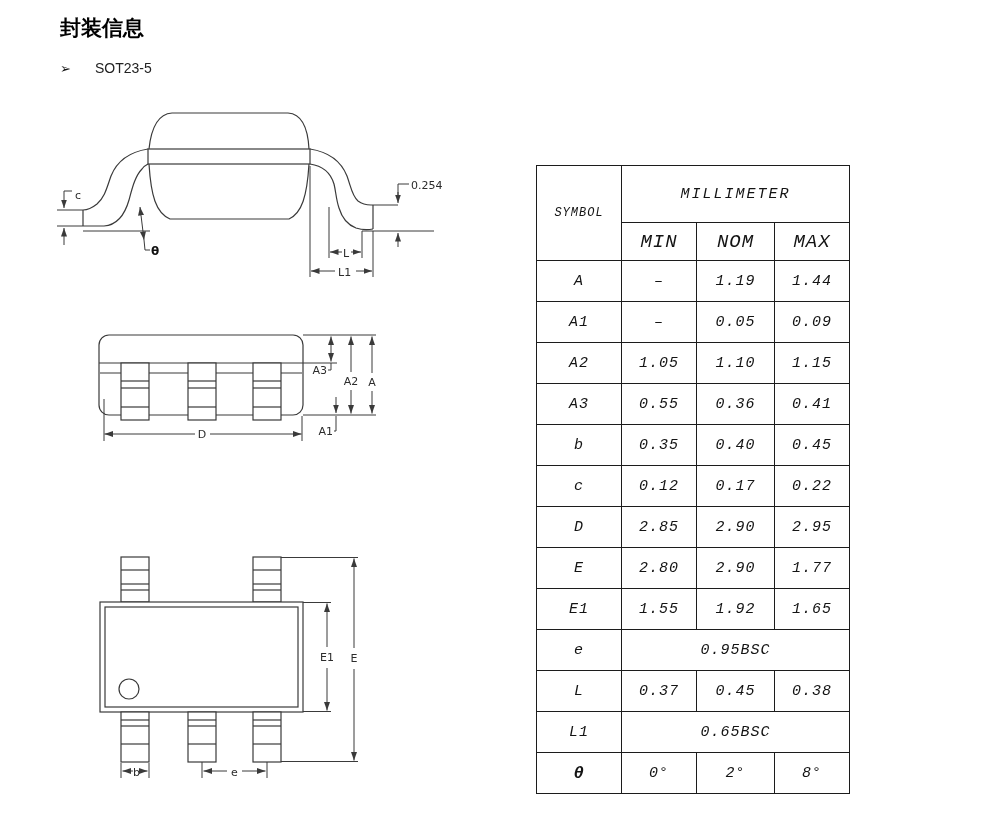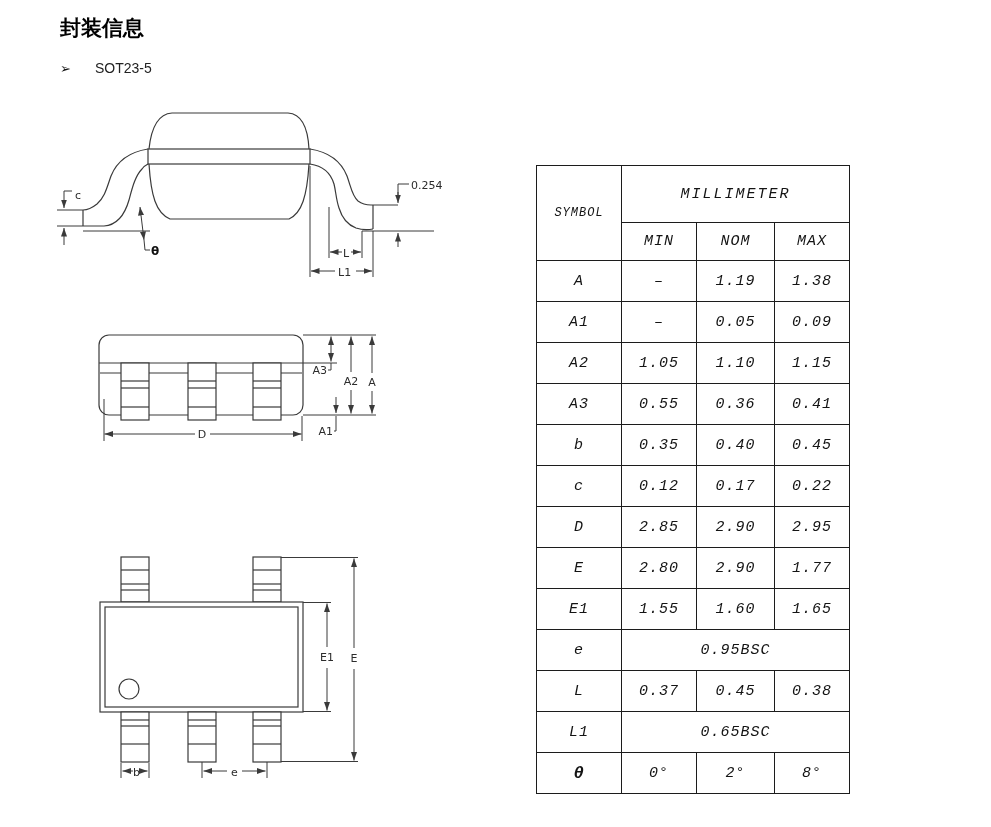--- a/index.html
+++ b/index.html
@@ -11,21 +11,21 @@
   
   #dim-table{position:absolute;left:536px;top:165px;border-collapse:collapse;table-layout:fixed;
              font-family:"Liberation Mono",monospace;color:#141414;}
   #dim-table td,#dim-table th{border:1px solid #1c1c1c;text-align:center;vertical-align:middle;
              font-weight:normal;padding:0;letter-spacing:1px;font-style:italic;}
   #dim-table .c-sym{width:85px;}
   #dim-table .c-min{width:75px;}
   #dim-table .c-nom{width:78px;}
   #dim-table .c-max{width:75px;}
   #dim-table .hrow1 td{height:56px;font-size:15px;letter-spacing:2px;}
-  #dim-table .hrow2 td{height:37px;font-size:15px;}
+  #dim-table .hrow2 td{height:37px;font-size:19px;}
   #dim-table .drow td{height:40px;font-size:15px;}
   #dim-table td.sym-theta{font-weight:bold;font-size:17px;}
   
   .fig{position:absolute;}
   .fig svg{display:block;}
   .ln{stroke:#3a3a3a;stroke-width:1.2;fill:none;}
   .lnw{stroke:#3a3a3a;stroke-width:1.2;fill:#ffffff;}
   .dim{stroke:#3a3a3a;stroke-width:1;fill:none;}
   .lbl{font-family:"DejaVu Sans",sans-serif;font-size:11px;fill:#2c2c2c;}
   .lblb{font-family:"DejaVu Sans",sans-serif;font-size:12px;font-weight:bold;fill:#111;}
@@ -249,21 +249,21 @@
     </tr>
     <tr class="hrow2">
       <td>MIN</td>
       <td>NOM</td>
       <td>MAX</td>
     </tr>
     <tr class="drow">
       <td>A</td>
           <td>–</td>
           <td>1.19</td>
-          <td>1.38</td>
+          <td>1.44</td>
     </tr>
     <tr class="drow">
       <td>A1</td>
           <td>–</td>
           <td>0.05</td>
           <td>0.09</td>
     </tr>
     <tr class="drow">
       <td>A2</td>
           <td>1.05</td>
@@ -296,21 +296,21 @@
     </tr>
     <tr class="drow">
       <td>E</td>
           <td>2.80</td>
           <td>2.90</td>
           <td>1.77</td>
     </tr>
     <tr class="drow">
       <td>E1</td>
           <td>1.55</td>
-          <td>1.60</td>
+          <td>1.92</td>
           <td>1.65</td>
     </tr>
     <tr class="drow">
       <td>e</td>
           <td colspan="3">0.95BSC</td>
     </tr>
     <tr class="drow">
       <td>L</td>
           <td>0.37</td>
           <td>0.45</td>

